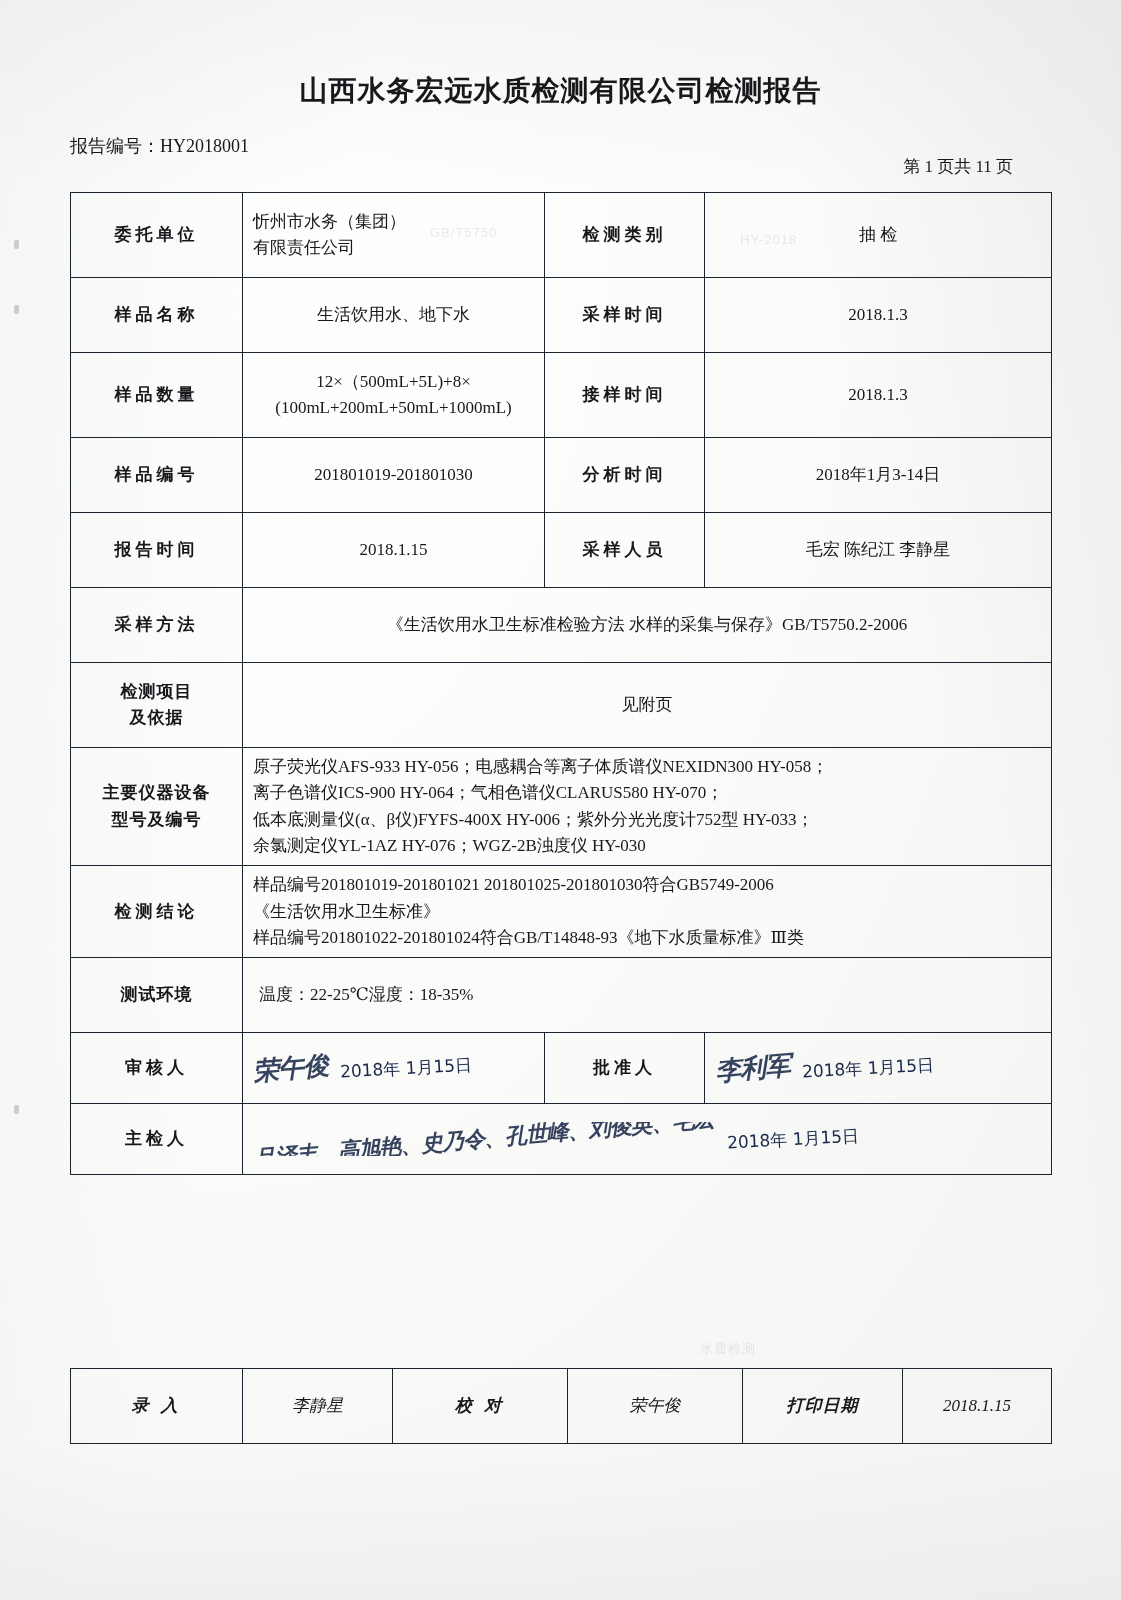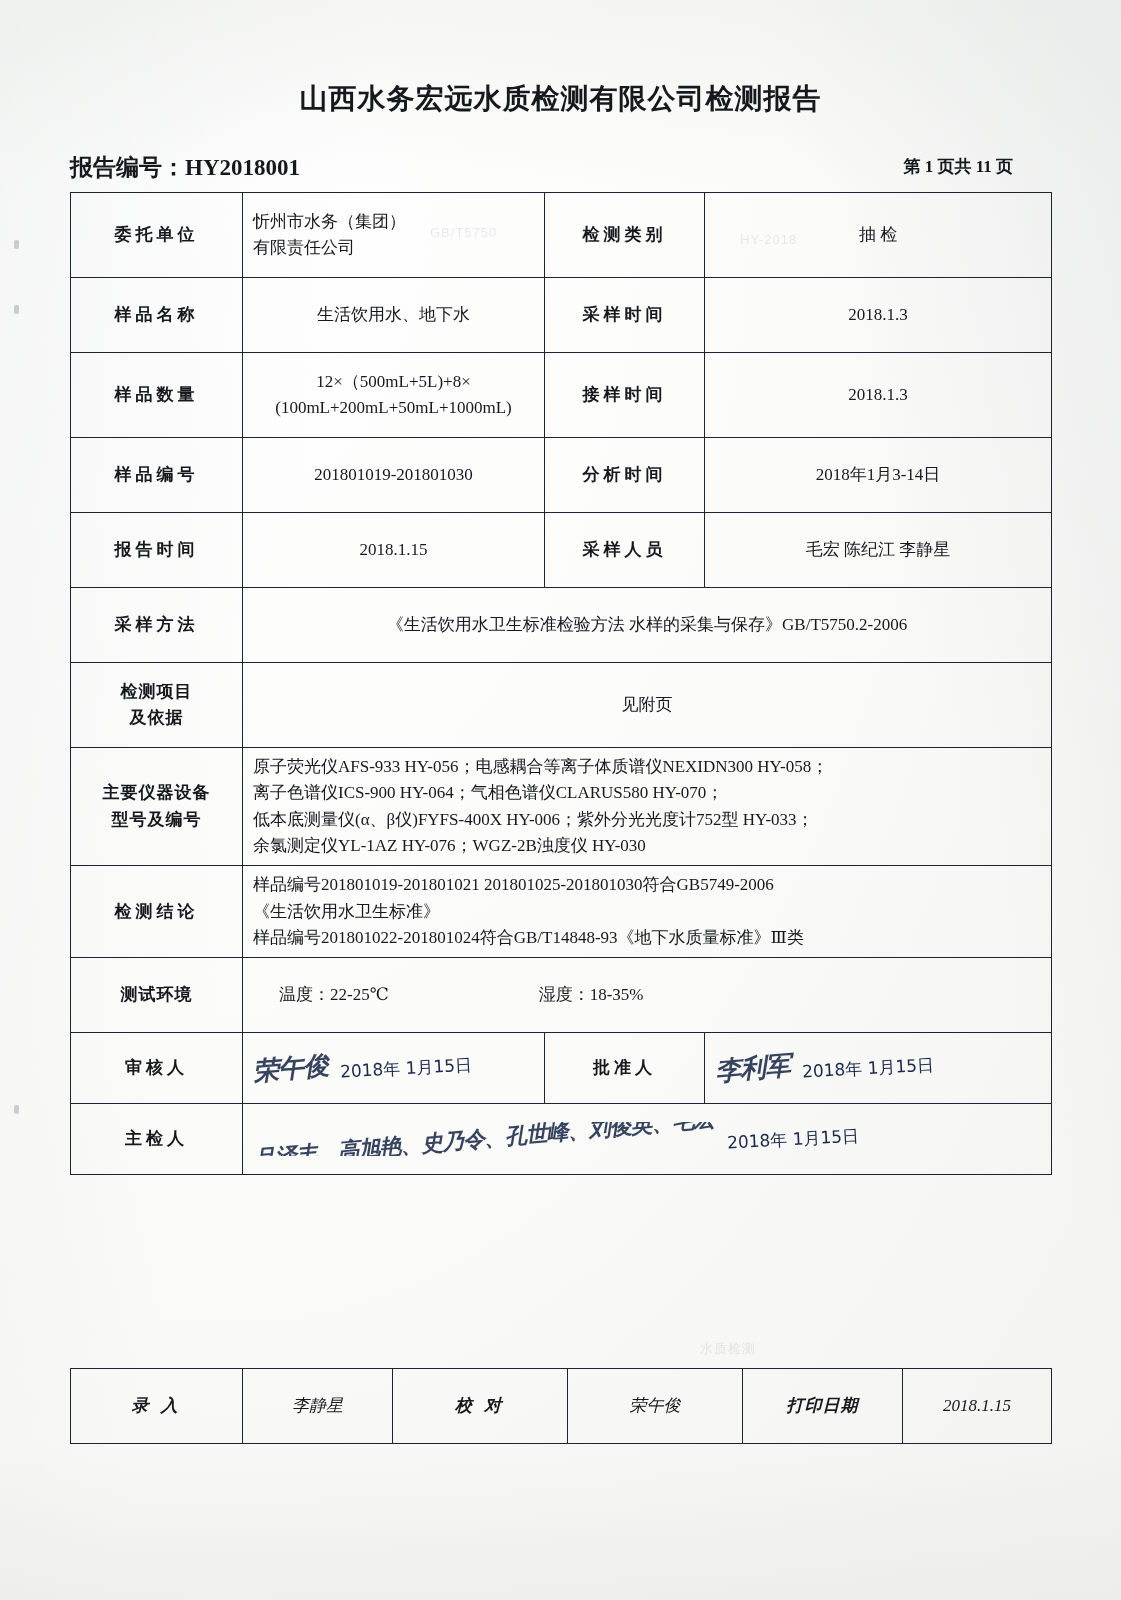--- a/index.html
+++ b/index.html
@@ -35,42 +35,42 @@
     position: absolute;
     color: rgba(120,130,128,0.16);
     font-size: 13px;
     letter-spacing: 1px;
     pointer-events: none;
     font-family: "Liberation Sans", sans-serif;
   }
 
   .title {
     position: absolute;
-    top: 80px;
+    top: 72px;
     left: 0;
     width: 100%;
     text-align: center;
     font-size: 28px;
     font-weight: bold;
     letter-spacing: 1px;
     font-family: "DejaVu Serif", serif;
   }
   .report-no {
     position: absolute;
-    top: 152px;
+    top: 134px;
     left: 70px;
-    font-size: 23px;
-    font-weight: bold;
+    font-size: 18px;
+    font-weight: normal;
   }
   .page-no {
     position: absolute;
     top: 155px;
     right: 108px;
     font-size: 17px;
-    font-weight: bold;
+    font-weight: normal;
   }
 
   table.doc {
     position: absolute;
     top: 192px;
     left: 70px;
     width: 981px;
     border-collapse: collapse;
     table-layout: fixed;
   }
@@ -127,23 +127,21 @@
   }
   .sig-row-flex {
     display: flex;
     align-items: center;
     gap: 6px;
     flex-wrap: nowrap;
     overflow: hidden;
   }
   .env-flex {
     display: flex;
-    gap: 150px;
     padding-left: 6px;
-    margin-left: 20px;
   }
   .pin {
     position: absolute;
     left: 14px;
     width: 5px;
     height: 9px;
     background: rgba(120,125,130,0.35);
     border-radius: 2px;
   }
 </style>

